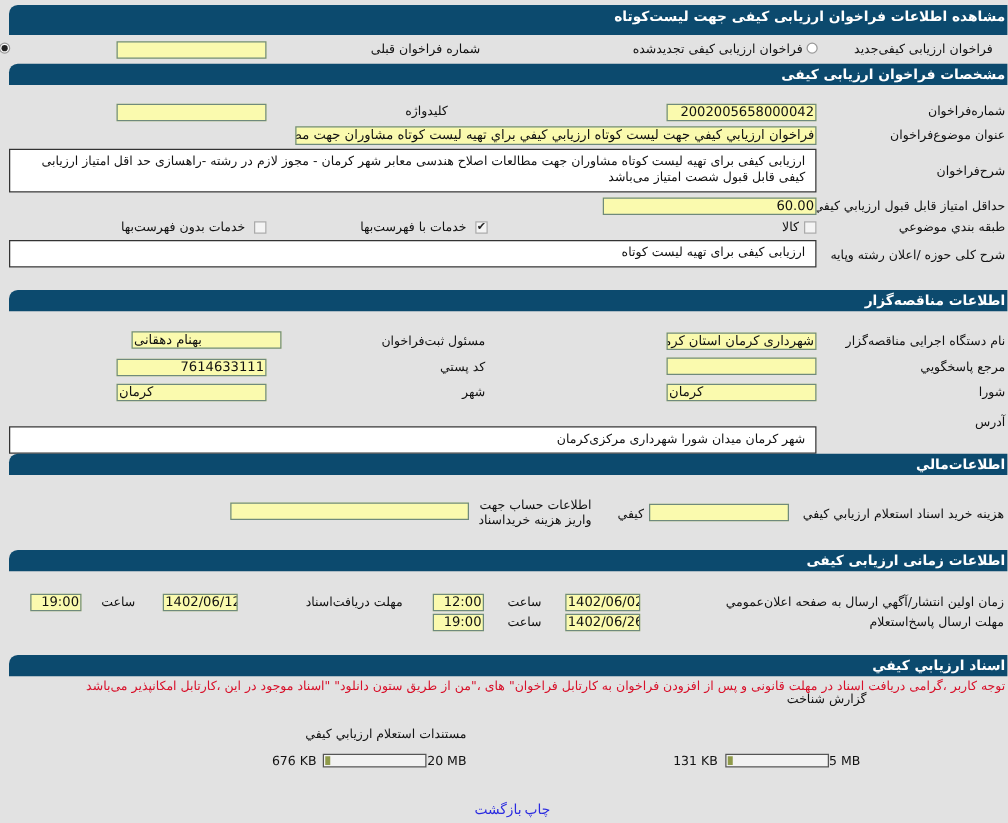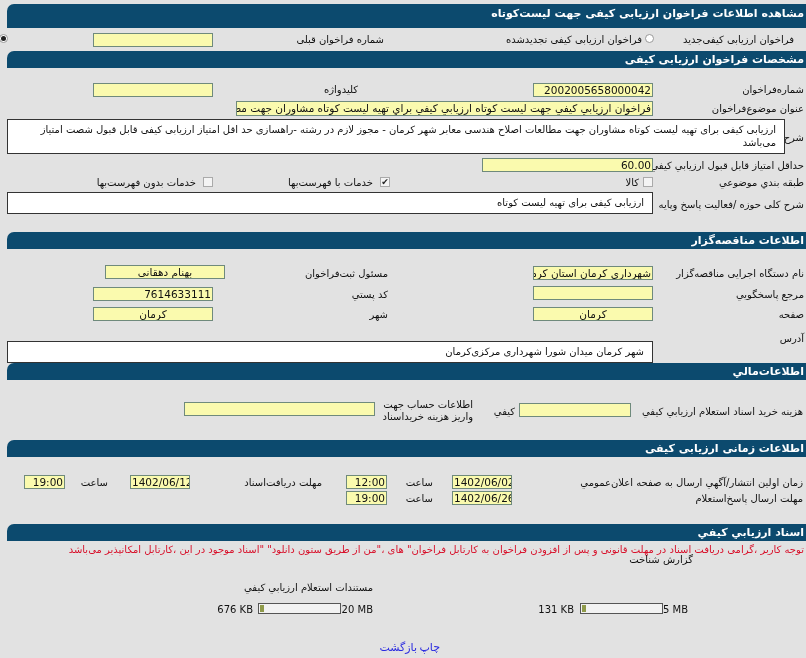--- a/index.html
+++ b/index.html
@@ -21,21 +21,21 @@
   }
   .bar.tall { height:24px; line-height:20px; top:4px; }
   .lbl { position:absolute; white-space:nowrap; font-size:10px; color:#111; }
   .inp {
     position:absolute; height:14px;
     background:#fafaae;
     border:1px solid #6f8a7c;
     box-sizing:border-box;
     font-size:10.5px; line-height:12px;
     padding:0 1px; overflow:hidden; white-space:nowrap;
-    direction:rtl; text-align:center; color:#111;
+    direction:rtl; text-align:left; color:#111;
   }
   .inp.ltr { direction:ltr; text-align:right; }
   .box {
     position:absolute; background:#fff;
     border:1px solid #333; box-sizing:border-box;
     font-size:10px; line-height:13px;
     padding:3px 8px; overflow:hidden;
   }
   .radio {
     position:absolute; width:9px; height:9px; border-radius:50%;
@@ -80,51 +80,51 @@
 
 <span class="lbl" style="right:2px;top:84px;">شماره‌فراخوان</span>
 <div class="inp ltr" style="left:533px;top:83px;width:120px;">2002005658000042</div>
 <span class="lbl" style="right:448px;top:84px;">کلیدواژه</span>
 <div class="inp" style="left:93px;top:83px;width:120px;"></div>
 
 <span class="lbl" style="right:2px;top:103px;">عنوان موضوع‌فراخوان</span>
 <div class="inp" style="left:236px;top:101px;width:417px;height:15px;">فراخوان ارزيابي كيفي جهت ليست كوتاه ارزيابي كيفي براي تهيه ليست كوتاه مشاوران جهت مط</div>
 
 <span class="lbl" style="right:2px;top:132px;">شرح‌فراخوان</span>
-<div class="box" style="left:7px;top:119px;width:778px;height:35px;">ارزیابی کیفی برای تهیه لیست کوتاه مشاوران جهت مطالعات اصلاح هندسی معابر شهر کرمان - مجوز لازم در رشته -راهسازی حد اقل امتیاز ارزیابی کیفی قابل قبول شصت امتیاز می‌باشد</div>
+<div class="box" style="left:7px;top:119px;width:646px;height:35px;">ارزیابی کیفی برای تهیه لیست کوتاه مشاوران جهت مطالعات اصلاح هندسی معابر شهر کرمان - مجوز لازم در رشته -راهسازی حد اقل امتیاز ارزیابی کیفی قابل قبول شصت امتیاز می‌باشد</div>
 
 <span class="lbl" style="right:2px;top:160px;text-align:center;">حداقل امتیاز قابل قبول ارزیابي کیفي</span>
 <div class="inp ltr" style="left:482px;top:158px;width:171px;">60.00</div>
 
 <span class="lbl" style="right:2px;top:177px;">طبقه بندي موضوعي</span>
 <span class="chk" style="left:643px;top:177px;"></span>
 <span class="lbl" style="right:167px;top:177px;">کالا</span>
 <span class="chk" style="left:380px;top:177px;">✔</span>
 <span class="lbl" style="right:433px;top:177px;">خدمات با فهرست‌بها</span>
 <span class="chk" style="left:203px;top:177px;"></span>
 <span class="lbl" style="right:610px;top:177px;">خدمات بدون فهرست‌بها</span>
 
-<span class="lbl" style="right:2px;top:199px;">شرح کلی حوزه /فعالیت پاسخ وپایه</span>
+<span class="lbl" style="right:2px;top:199px;">شرح کلی حوزه /اعلان رشته وپایه</span>
 <div class="box" style="left:7px;top:192px;width:646px;height:22px;padding-top:3px;">ارزیابی کیفی برای تهیه لیست کوتاه</div>
 
 <div class="bar" style="top:232px;">
   <span>اطلاعات مناقصه‌گزار</span>
 </div>
 
 <span class="lbl" style="right:2px;top:268px;">نام دستگاه اجرایی مناقصه‌گزار</span>
 <div class="inp" style="left:533px;top:266px;width:120px;">شهرداری کرمان استان کرمان</div>
 <span class="lbl" style="right:418px;top:268px;">مسئول ثبت‌فراخوان</span>
 <div class="inp" style="left:105px;top:265px;width:120px;">بهنام دهقانی</div>
 
 <span class="lbl" style="right:2px;top:289px;">مرجع پاسخگويي</span>
 <div class="inp" style="left:533px;top:286px;width:120px;"></div>
 <span class="lbl" style="right:418px;top:289px;">کد پستي</span>
 <div class="inp ltr" style="left:93px;top:287px;width:120px;">7614633111</div>
 
-<span class="lbl" style="right:2px;top:309px;">صفحه</span>
+<span class="lbl" style="right:2px;top:309px;">شورا</span>
 <div class="inp" style="left:533px;top:307px;width:120px;">کرمان</div>
 <span class="lbl" style="right:418px;top:309px;">شهر</span>
 <div class="inp" style="left:93px;top:307px;width:120px;">کرمان</div>
 
 <span class="lbl" style="right:2px;top:333px;">آدرس</span>
 <div class="box" style="left:7px;top:325px;width:646px;height:22px;padding-top:3px;margin-top:16px;">شهر کرمان میدان شورا شهرداری مرکزی‌کرمان</div>
 
 <div class="bar" style="top:363px;">
   <span>اطلاعات‌مالي</span>
 </div>

